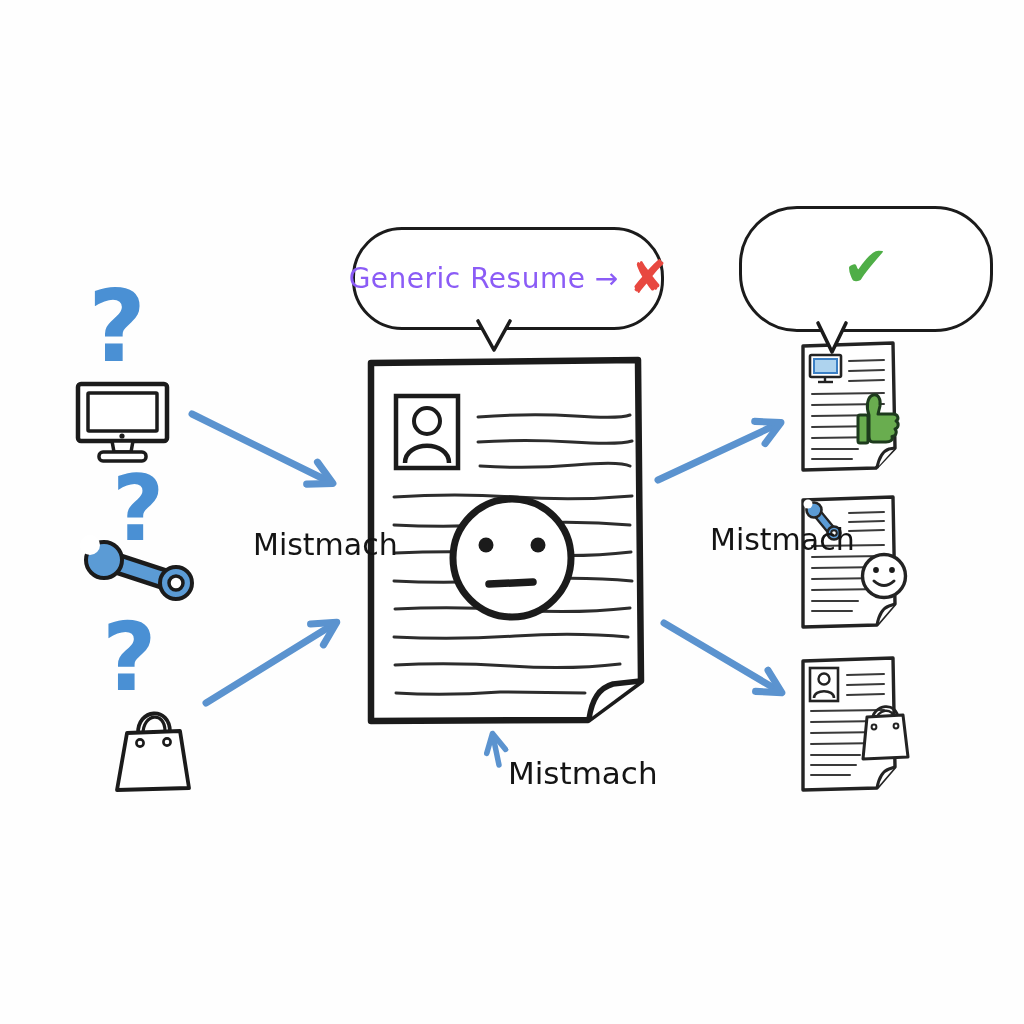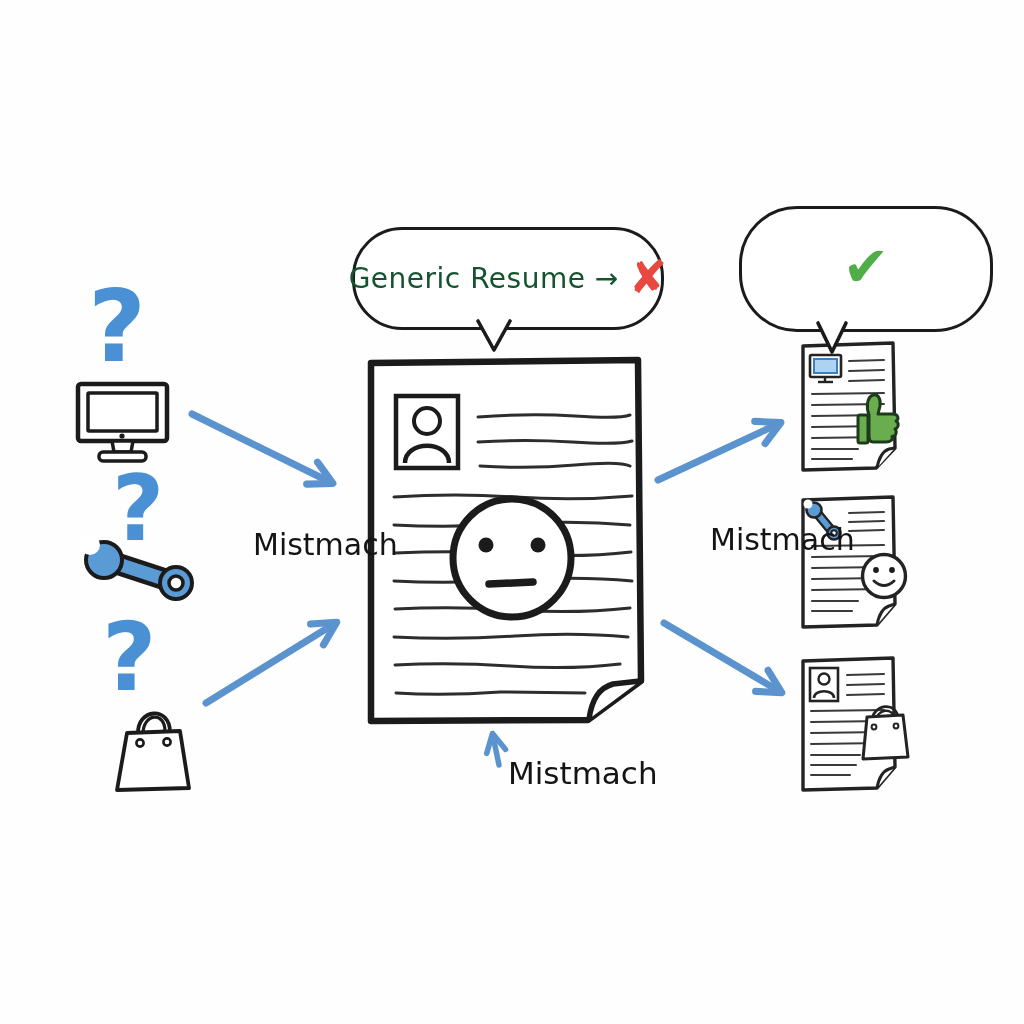--- a/index.html
+++ b/index.html
@@ -23,21 +23,21 @@
   .stroke-thumbink{stroke:var(--thumb_ink)}
   .arrow-line{stroke:var(--arrow_blue);stroke-width:7;stroke-linecap:round;fill:none}
   .arrow-sm{stroke-width:5.5}
   .ah-path{stroke:var(--arrow_blue);stroke-width:2.2;fill:none;stroke-linecap:round;stroke-linejoin:round}
 
   
   .bubble{position:absolute;background:#fff;border:3.5px solid var(--ink);
           display:flex;align-items:center;justify-content:center;z-index:2;}
   #bubble-generic{left:352px;top:227px;width:306px;height:97px;border-radius:50px;gap:10px;}
   #bubble-tailored{left:739px;top:206px;width:240px;height:120px;border-radius:58px;gap:12px;padding:0 4px;}
-  .bubble-text{font-size:28px;color:#14532d;letter-spacing:.5px;white-space:nowrap;}
+  .bubble-text{font-size:28px;color:#8b5cf6;letter-spacing:.5px;white-space:nowrap;}
   .bubble-text-col{font-size:29px;color:#161616;line-height:1.3;text-align:left;white-space:nowrap;}
   .x-mark{font-size:46px;color:var(--red);font-weight:700;line-height:1;transform:translateY(-2px);}
   .check-mark{font-size:56px;color:var(--green);line-height:1;transform:translateY(-2px);}
 
   
   .mis{position:absolute;font-size:30px;color:#141414;z-index:2;white-space:nowrap;margin-left:44px;}
   #mis-left{left:209px;top:527px;}
   #mis-right{left:666px;top:522px;}
   #mis-bottom{left:464px;top:755px;font-size:31px;}
 

